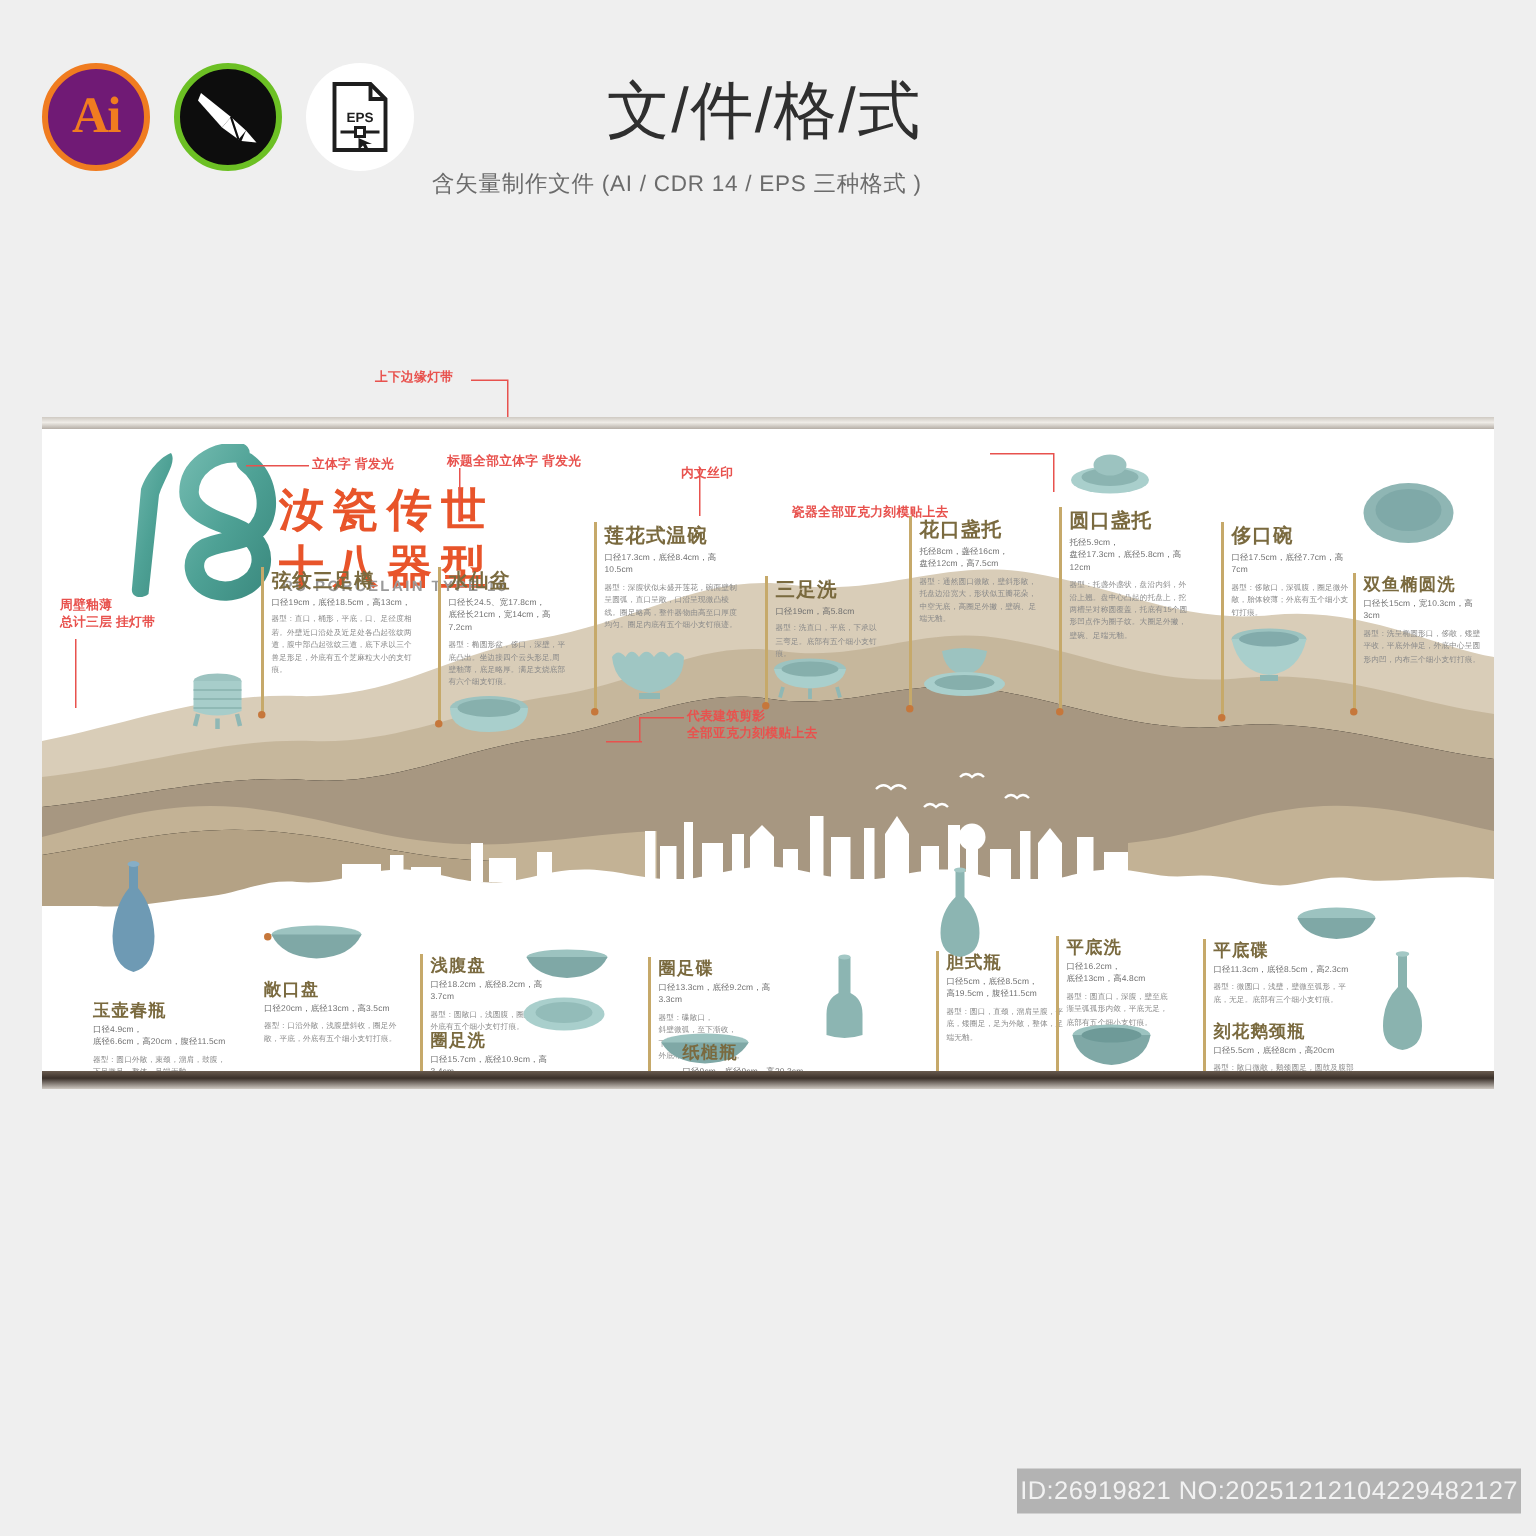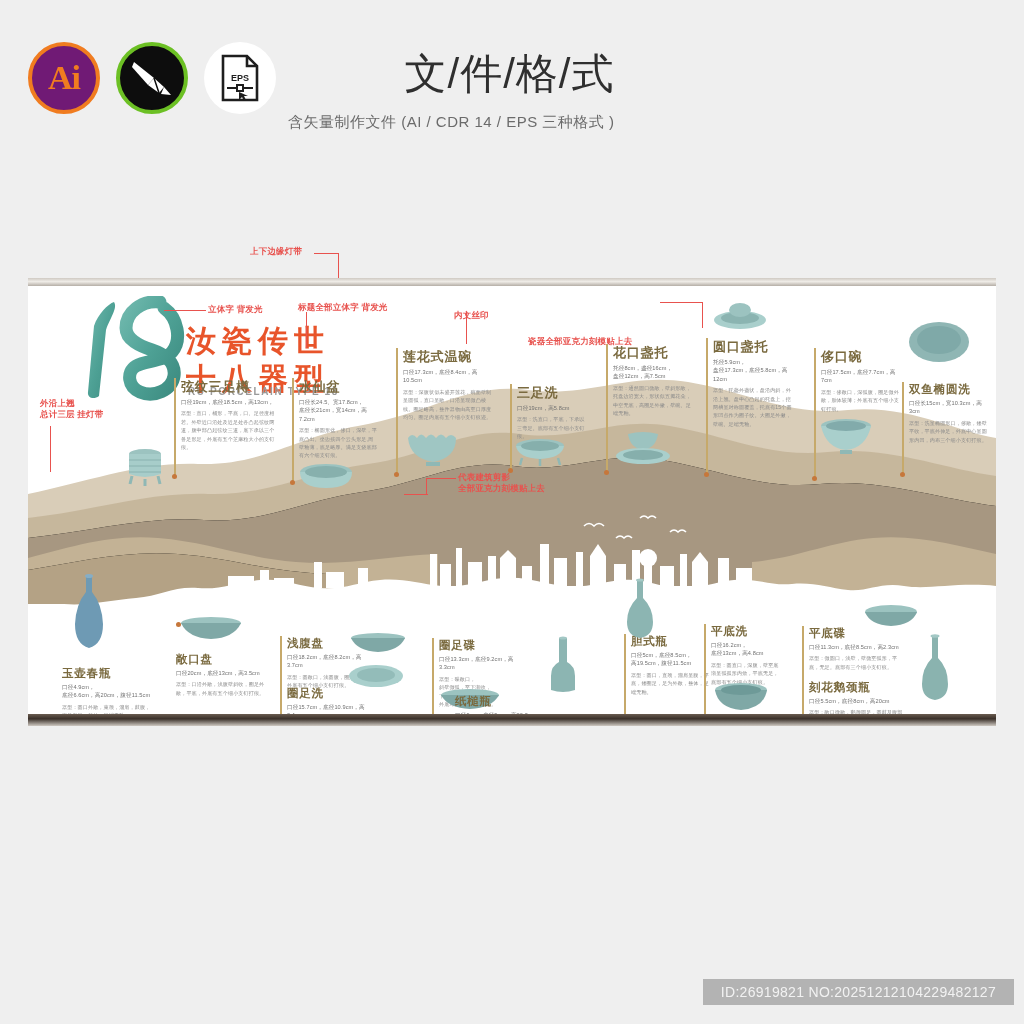--- a/index.html
+++ b/index.html
@@ -59,21 +59,21 @@
   .item .dims { color: #6f6f6f; font-size: 5.6px; line-height: 1.5; margin-top: 2px; letter-spacing: 0.1px; }
   .item .desc { color: #8a8a8a; font-size: 5.1px; line-height: 1.65; margin-top: 3px; letter-spacing: 0.1px; }
   .item.sm .name { font-size: 11.5px; }
 
   
   .vessel { position: absolute; }
 
   
   .footer { position: absolute; left: 0; top: 965px; width: 1024px; height: 59px; background: #efefef; }
   .wm { position: absolute; left: 24px; top: 18px; font-size: 17px; color: #c9c9c9; font-weight: bold; letter-spacing: 0.5px; }
-  .idbar { position: absolute; right: 10px; top: 14px; background: #b3b3b3; color: #f2f2f2; font-size: 14px; padding: 5px 18px; letter-spacing: 0.3px; }
+  .idbar { position: absolute; right: 10px; top: 14px; background: #b3b3b3; color: #f2f2f2; font-size: 17px; padding: 5px 2px; letter-spacing: 0.3px; }
 </style>
 </head>
 <body>
 
 <div id="page">
 
   <div class="header">
     <div class="badges">
       <div class="badge badge-ai">
         <span class="ai-text">Ai</span>
@@ -220,21 +220,21 @@
       <div class="anno-line" style="left:278px; top:26px; width:1px; height:36px;"></div>
 
       <div class="anno" style="left:426px; top:24px;">内文丝印</div>
       <div class="anno-line" style="left:438px; top:26px; width:1px; height:32px;"></div>
 
       <div class="anno" style="left:500px; top:10px;margin-top:40px;">瓷器全部亚克力刻模贴上去</div>
       <div class="anno-line" style="left:632px; top:16px; width:42px; height:1px;"></div>
       <div class="anno-line" style="left:674px; top:16px; width:1px; height:26px;"></div>
 
       <div class="anno" style="left:12px; top:112px;">
-        <div>外沿上翘</div>
+        <div>周壁釉薄</div>
         <div>总计三层 挂灯带</div>
       </div>
       <div class="anno-line" style="left:22px; top:140px; width:1px; height:46px;"></div>
 
       <div class="anno" style="left:430px; top:186px;">
         <div>代表建筑剪影</div>
         <div>全部亚克力刻模贴上去</div>
       </div>
       <div class="anno-line" style="left:398px; top:192px; width:30px; height:1px;"></div>
       <div class="anno-line" style="left:398px; top:192px; width:1px; height:16px;"></div>

